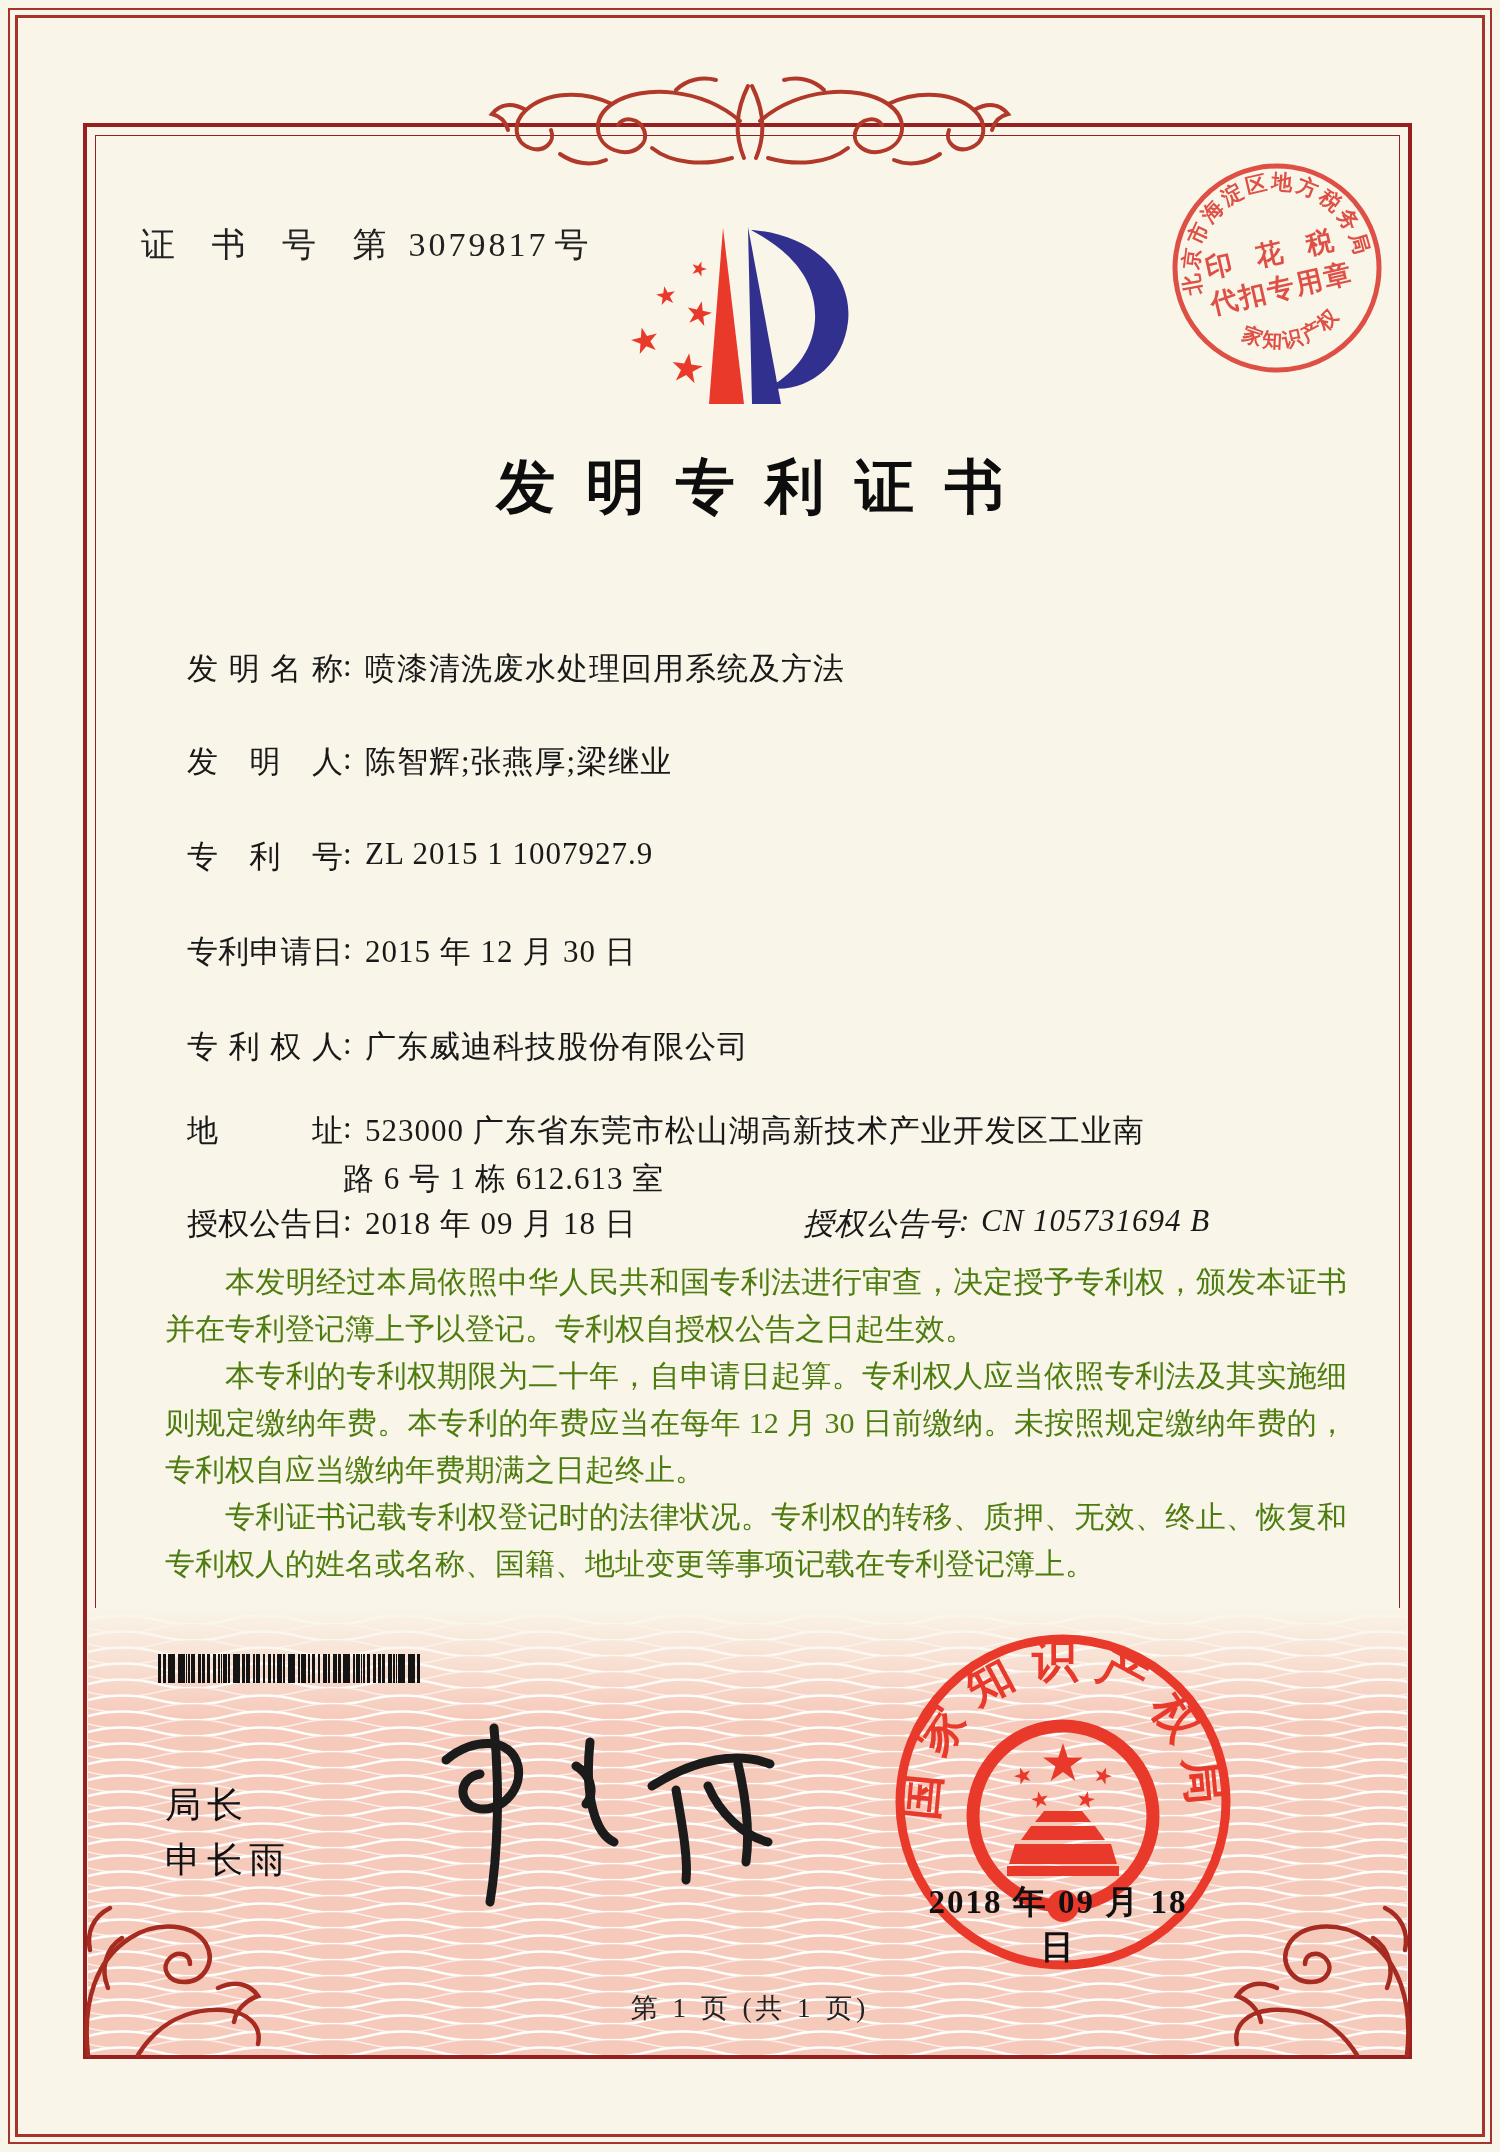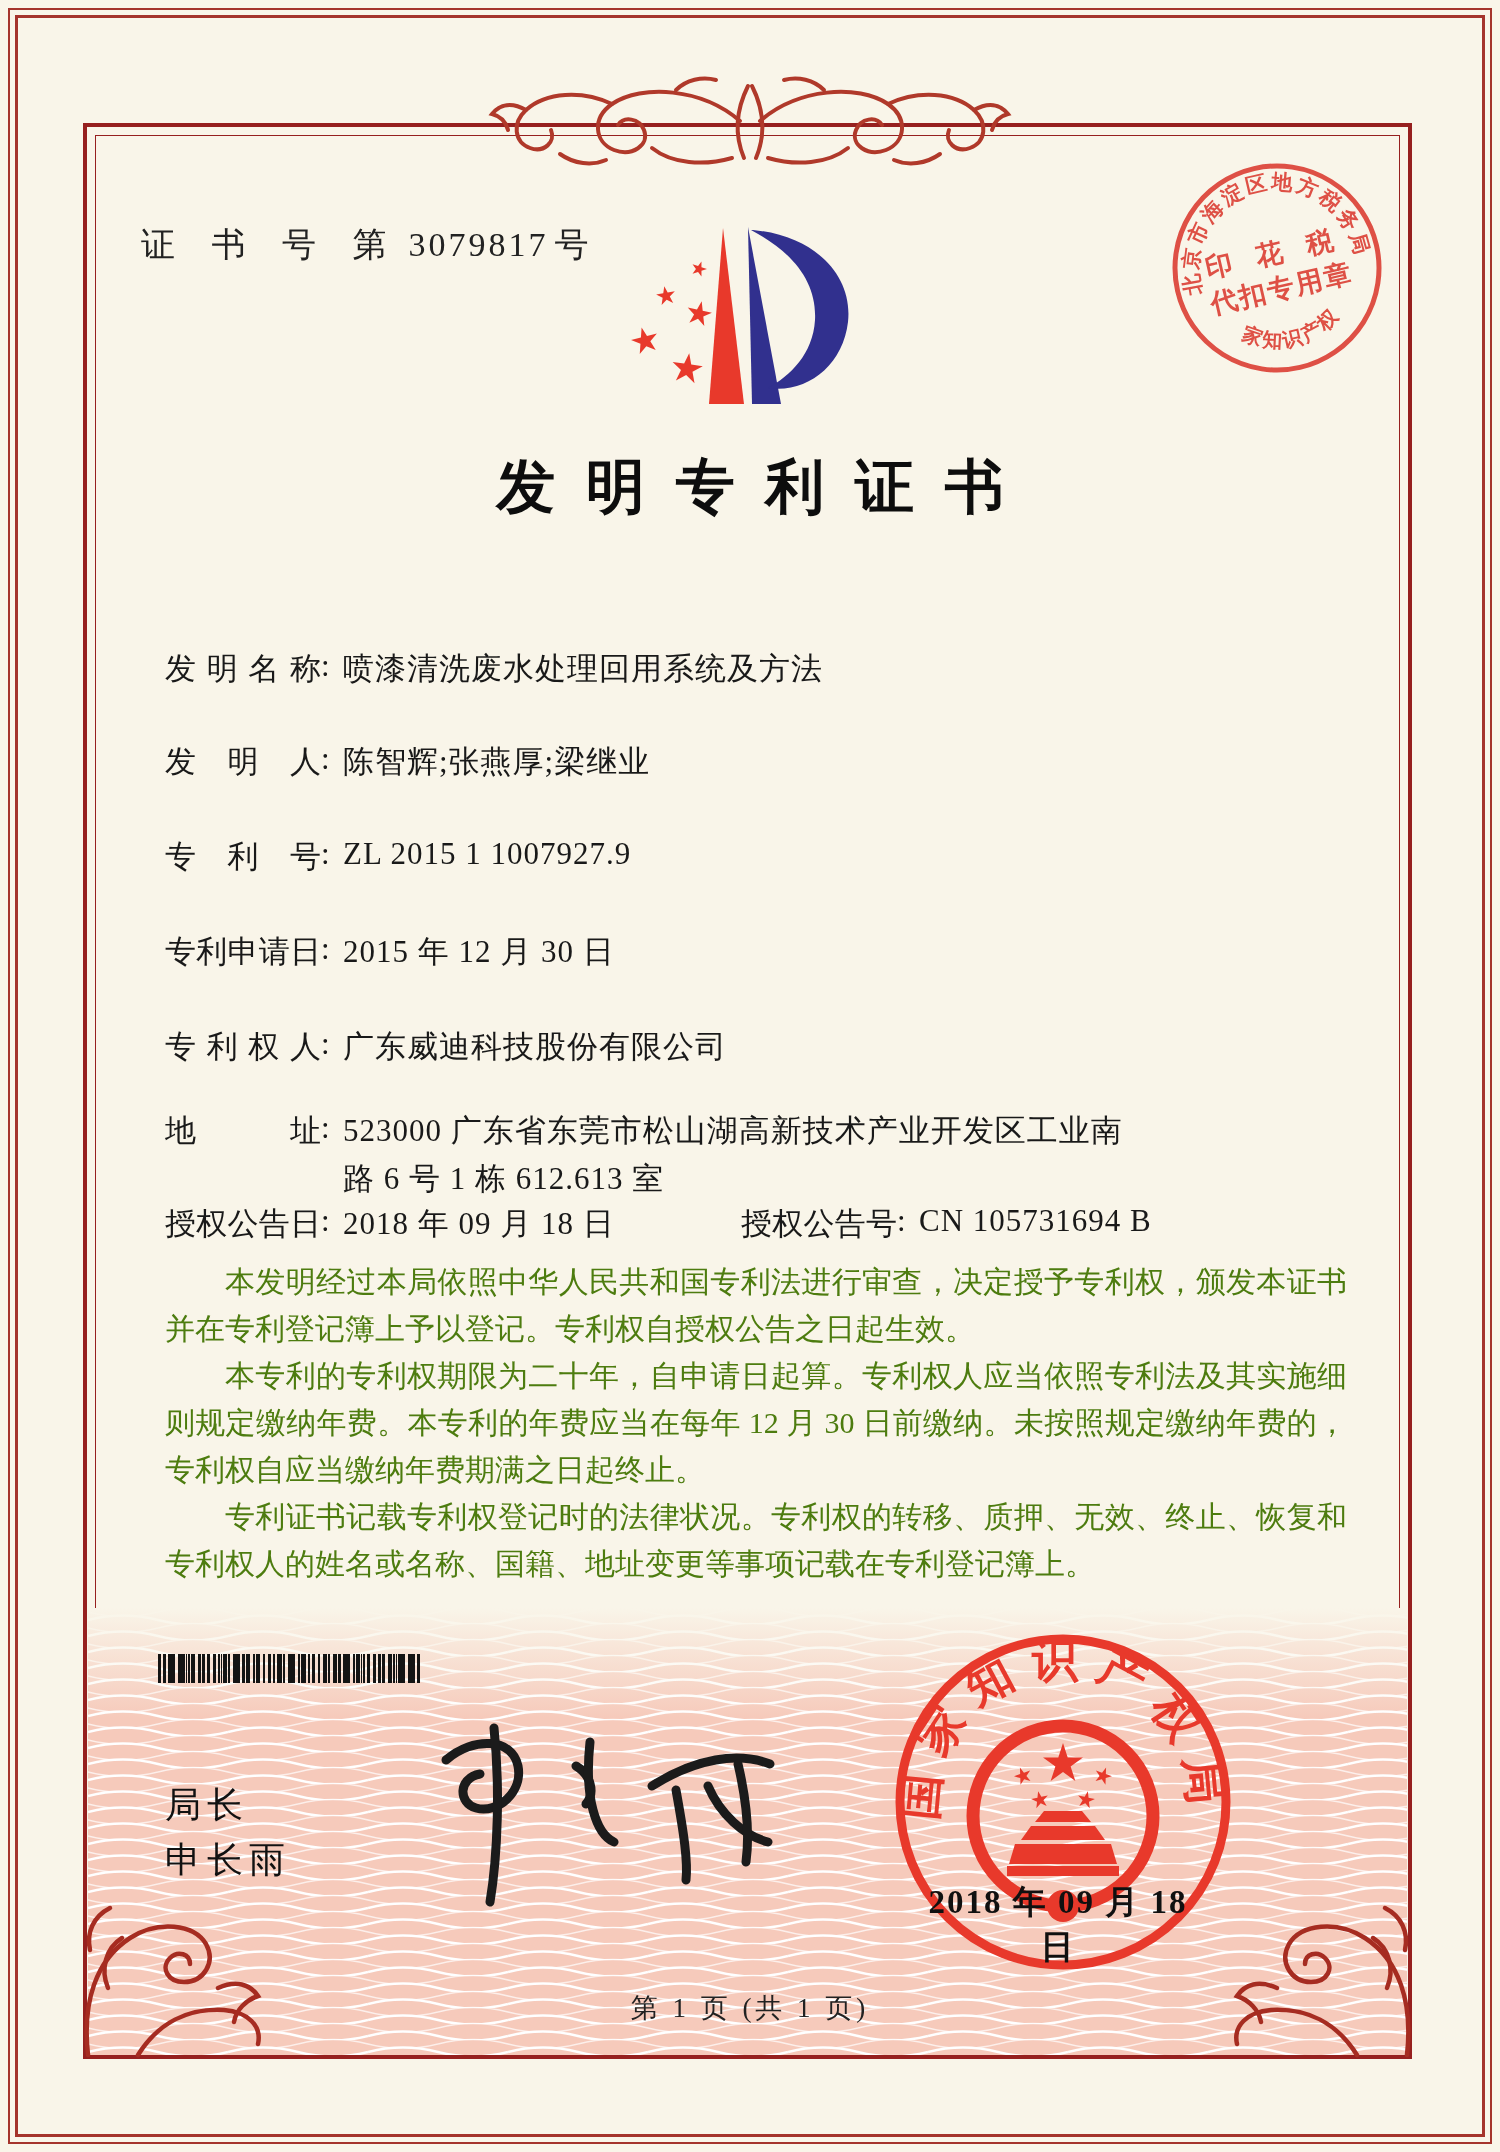--- a/index.html
+++ b/index.html
@@ -25,25 +25,25 @@
   .cert-no .suf{letter-spacing:0;padding-left:6px;}
   .logo{position:absolute;left:600px;top:214px;width:300px;height:214px;}
   .main-title{
     position:absolute;left:0;top:448px;width:100%;text-align:center;
     font-size:59px;font-weight:bold;color:#0d0d0d;
     letter-spacing:0.52em;text-indent:0.52em;white-space:nowrap;
   }
   .tax-stamp{position:absolute;left:1157px;top:148px;width:240px;height:240px;transform:rotate(-13deg);opacity:.92;}
   
   .field-row{position:absolute;left:165px;font-size:31px;white-space:nowrap;color:#191919;}
-  .flabel{display:inline-block;width:156px;text-align:justify;text-align-last:justify;vertical-align:top;}
+  .flabel{display:inline-block;width:156px;text-align:justify;text-align-last:justify;vertical-align:top;margin-left:22px;}
   .fcolon{display:inline-block;width:22px;vertical-align:top;}
   .fvalue{letter-spacing:1px;}
   .addr-line2{position:absolute;left:343px;top:1158px;font-size:31px;letter-spacing:1px;color:#191919;}
-  .pair2{position:absolute;left:576px;top:0;}
+  .pair2{position:absolute;left:616px;top:0;font-style:italic;}
   
   .body-text{
     position:absolute;left:165px;top:1258px;width:1182px;
     font-size:30px;line-height:47px;text-align:justify;color:#4d7c0f;
   }
   .body-text p{margin:0;text-indent:2em;}
   
   .wave-band{position:absolute;left:88px;right:93px;top:1608px;bottom:97px;}
   .wave-band svg{position:absolute;left:0;top:0;width:100%;height:100%;}
   .wave-fade{position:absolute;left:0;top:0;width:100%;height:110px;

